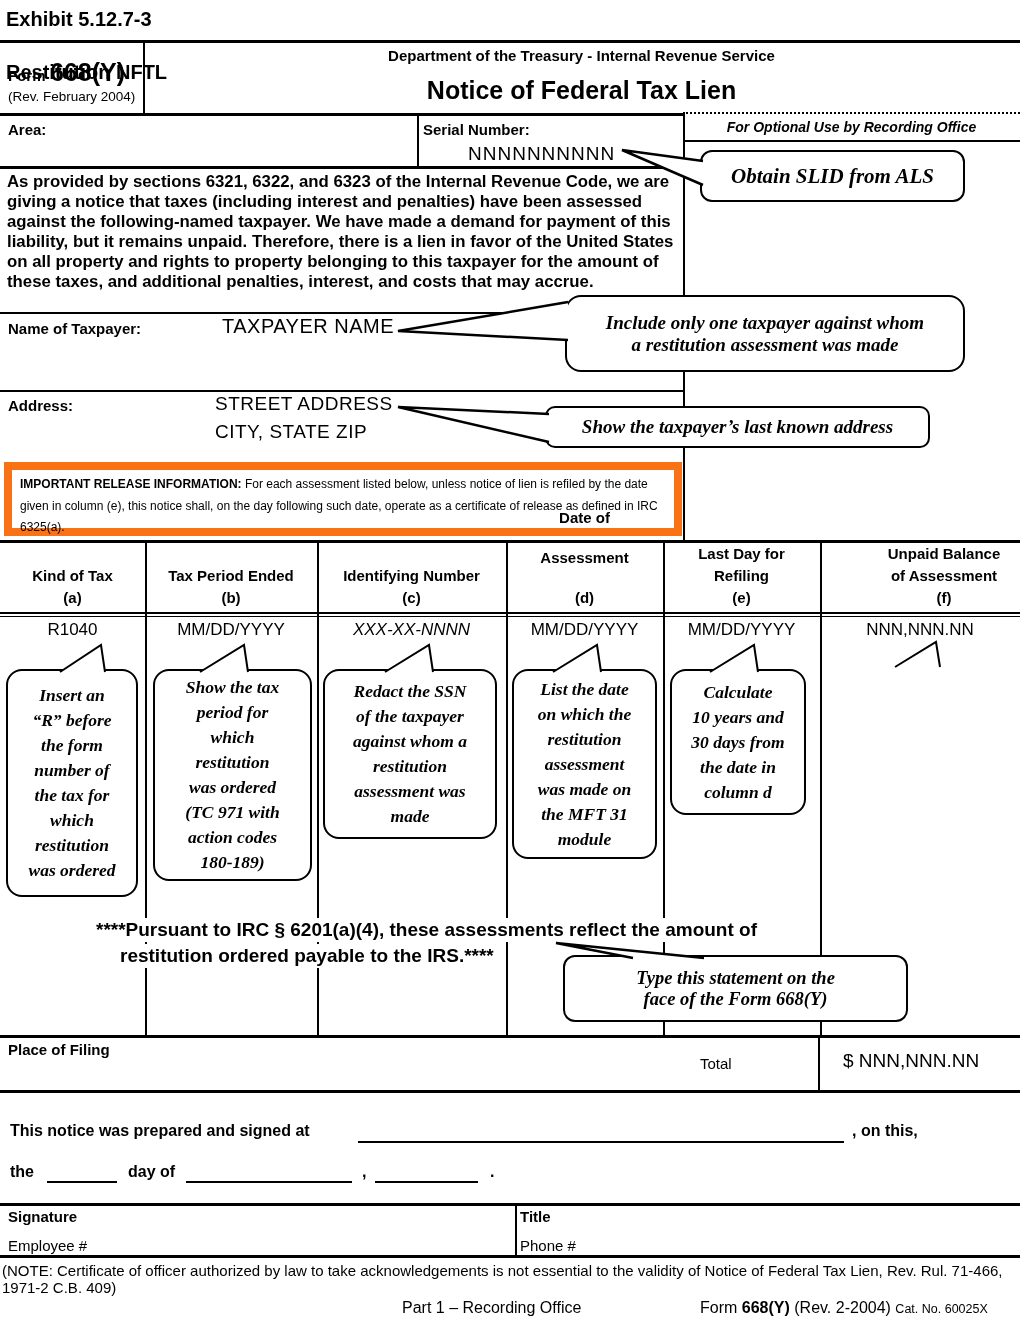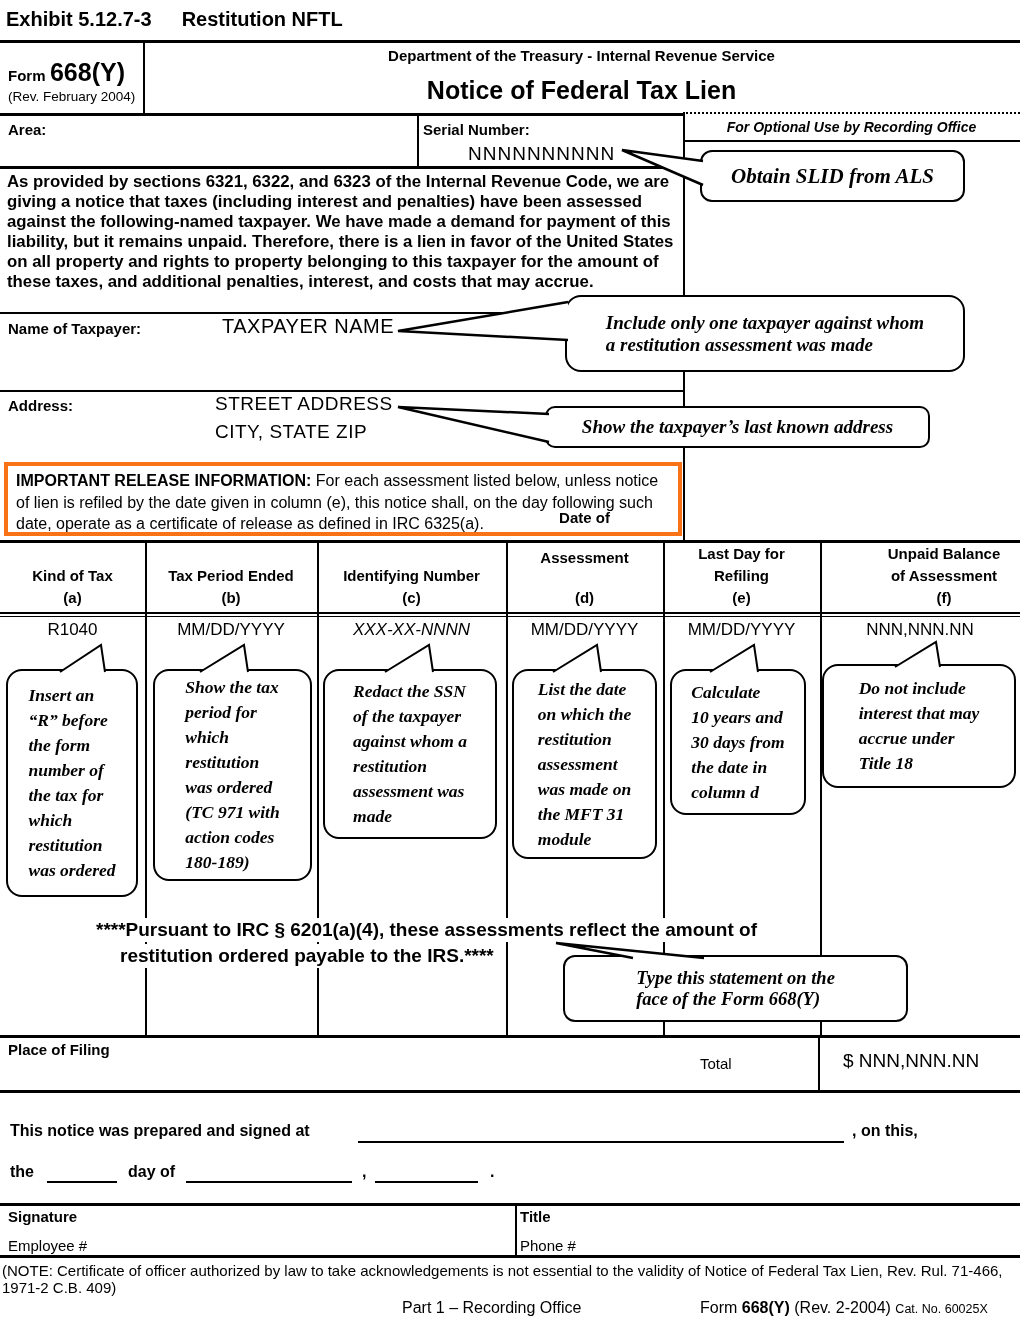--- a/index.html
+++ b/index.html
@@ -1,24 +1,24 @@
 <!DOCTYPE html>
 <html><head>
 <meta charset="utf-8">
 <style>
   html,body{margin:0;padding:0;background:#fff;}
   #page{position:relative;width:1024px;height:1325px;background:#ffffff;color:#000;
         font-family:"Liberation Sans",sans-serif;overflow:hidden;}
-  .abs{position:absolute;}
+  .abs{position:absolute;flex-direction:column;}
   .b{font-weight:bold;}
   .line{position:absolute;background:#000;z-index:1;}
   .dotted{position:absolute;border-top:2.5px dotted #000;z-index:1;}
   .callout{position:absolute;border:2.5px solid #000;border-radius:16px;background:#fff;
            font-family:"Liberation Serif","DejaVu Serif",serif;font-weight:bold;font-style:italic;
-           display:flex;align-items:center;justify-content:center;
+           display:flex;align-items:center;justify-content:center;text-align:center;
            white-space:pre-line;z-index:3;box-sizing:border-box;}
   .beaks{position:absolute;left:0;top:0;z-index:4;pointer-events:none;}
   .hdrcell{position:absolute;top:543px;height:66px;display:flex;flex-direction:column;
            justify-content:flex-end;align-items:center;font-weight:bold;font-size:15px;
            line-height:22px;z-index:2;text-align:center;}
   .dval{position:absolute;top:620px;font-size:17px;text-align:center;z-index:2;}
   .whitebg{background:#fff;z-index:2;}
   .blank{position:absolute;height:2px;background:#000;z-index:1;}
 </style>
 </head>
@@ -58,21 +58,21 @@
   <div class="abs b" style="left:683px;top:119px;width:337px;text-align:center;font-size:14px;font-style:italic;">For Optional Use by Recording Office</div>
 
   <div class="abs b" style="left:7px;top:172px;width:676px;font-size:16.8px;line-height:20px;">As provided by sections 6321, 6322, and 6323 of the Internal Revenue Code, we are giving a notice that taxes (including interest and penalties) have been assessed against the following-named taxpayer.  We have made a demand for payment of this liability, but it remains unpaid.  Therefore, there is a lien in favor of the United States on all property and rights to property belonging to this taxpayer for the amount of these taxes, and additional penalties, interest, and costs that may accrue.</div>
 
   <div class="abs b" style="left:8px;top:320px;font-size:15px;">Name of Taxpayer:</div>
   <div class="abs" style="left:222px;top:315px;font-size:20px;letter-spacing:0.5px;">TAXPAYER NAME</div>
   <div class="abs b" style="left:8px;top:397px;font-size:15px;">Address:</div>
   <div class="abs" style="left:215px;top:393px;font-size:19px;letter-spacing:0.5px;">STREET ADDRESS</div>
   <div class="abs" style="left:215px;top:421px;font-size:19px;letter-spacing:0.5px;">CITY, STATE ZIP</div>
 
-  <div class="abs" style="left:4px;top:462px;width:678px;height:74px;border:4px solid #f97316;box-sizing:border-box;padding:4px 8px;font-size:16px;line-height:21.5px;">
+  <div class="abs" style="left:4px;top:462px;width:678px;height:74px;border:8px solid #f97316;box-sizing:border-box;padding:4px 8px;font-size:12px;line-height:21.5px;">
     <span class="b">IMPORTANT RELEASE INFORMATION:</span><span> For each assessment listed below, unless notice of lien is refiled by the date given in column (e), this notice shall, on the day following such date, operate as a certificate of release as defined in IRC 6325(a).</span>
   </div>
 
   <div class="line" style="left:0;top:540px;width:1020px;height:3px;"></div>
   <div class="line" style="left:145px;top:540px;width:2px;height:495px;"></div>
   <div class="line" style="left:317px;top:540px;width:2px;height:495px;"></div>
   <div class="line" style="left:506px;top:540px;width:2px;height:495px;"></div>
   <div class="line" style="left:663px;top:540px;width:2px;height:495px;"></div>
   <div class="line" style="left:820px;top:540px;width:2px;height:495px;"></div>
   <div class="line" style="left:0;top:612px;width:1020px;height:2px;"></div>
@@ -143,24 +143,20 @@
 restitution
 assessment
 was made on
 the MFT 31
 module</div>
   <div class="callout" style="left:670px;top:669px;width:136px;height:146px;font-size:17.5px;line-height:25px;">Calculate
 10 years and
 30 days from
 the date in
 column d</div>
-  <div class="callout" style="left:822px;top:664px;width:194px;height:124px;font-size:17.5px;line-height:25px;">Do not include
-interest that may
-accrue under
-Title 18</div>
 
   <div class="callout" style="left:700px;top:150px;width:265px;height:52px;font-size:21px;border-radius:12px;">Obtain SLID from ALS</div>
   <div class="callout" style="left:565px;top:295px;width:400px;height:77px;font-size:19px;">Include only one taxpayer against whom
 a restitution assessment was made</div>
   <div class="callout" style="left:545px;top:406px;width:385px;height:42px;font-size:19px;border-radius:10px;">Show the taxpayer’s last known address</div>
   <div class="callout" style="left:563px;top:955px;width:345px;height:67px;font-size:18.5px;border-radius:12px;">Type this statement on the
 face of the Form 668(Y)</div>
 
   <div class="abs b whitebg" style="left:92px;top:918px;font-size:19px;padding:1px 4px;">****Pursuant to IRC § 6201(a)(4), these assessments reflect the amount of</div>
   <div class="abs b whitebg" style="left:116px;top:944px;font-size:19px;padding:1px 4px;">restitution ordered payable to the IRS.****</div>

